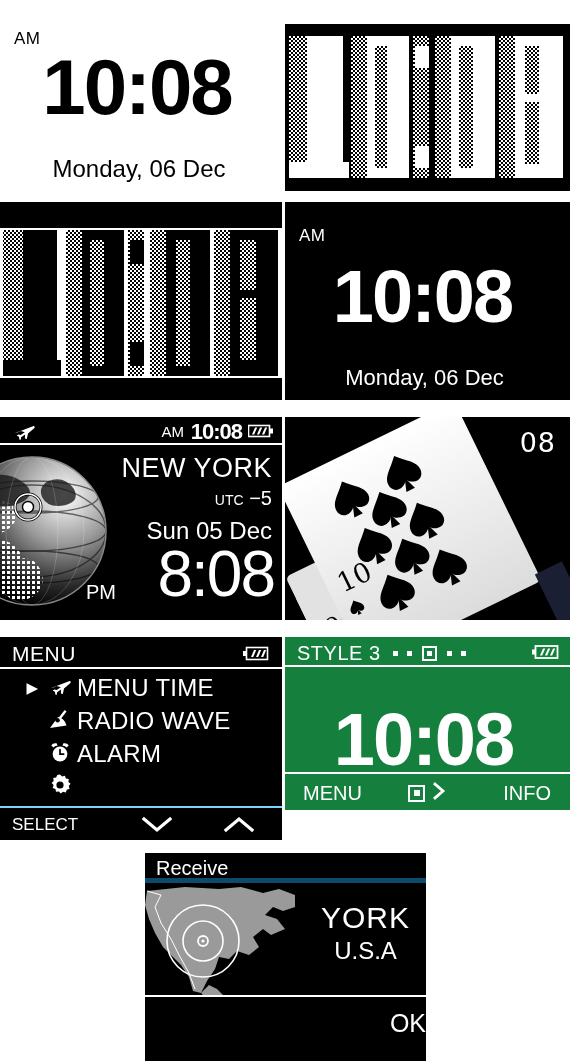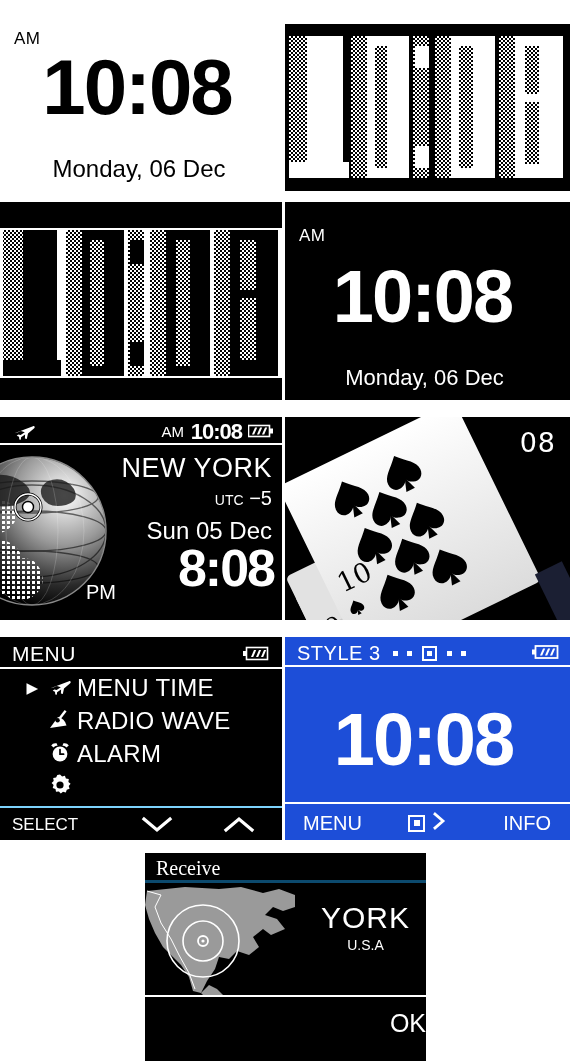--- a/index.html
+++ b/index.html
@@ -37,21 +37,21 @@
                  border-bottom:2px solid #fff;box-sizing:border-box;}
   #p5 .plane{position:absolute;left:12px;top:4px;}
   #p5 .sb-am{position:absolute;right:98px;top:6px;font-size:15px;}
   #p5 .sb-time{position:absolute;right:40px;top:2px;font-size:22px;font-weight:700;letter-spacing:-1px;}
   #p5 .batt{position:absolute;right:8px;top:7px;}
   #p5 .globe{position:absolute;left:-48px;top:34px;width:160px;height:160px;}
   #p5 .city{position:absolute;right:10px;top:36px;font-size:27px;letter-spacing:.5px;}
   #p5 .utc{position:absolute;right:10px;top:70px;font-size:20px;}
   #p5 .utc .sml{font-size:14px;}
   #p5 .wdate{position:absolute;right:10px;top:100px;font-size:24px;}
-  #p5 .wbig{position:absolute;right:8px;top:125px;font-size:52px;font-weight:700;letter-spacing:-2px;line-height:1;}
+  #p5 .wbig{position:absolute;right:8px;top:125px;font-size:64px;font-weight:400;letter-spacing:-2px;line-height:1;}
   #p5 .wpm{position:absolute;left:86px;top:164px;font-size:20px;}
 
   
   #p6{left:285px;top:417px;width:285px;height:203px;background:#000;}
   #p6 .num{position:absolute;right:14px;top:10px;font-size:27px;color:#fff;
            font-family:"DejaVu Sans",sans-serif;letter-spacing:1px;}
 
   
   #p7{left:0;top:637px;width:282px;height:203px;background:#000;color:#fff;}
   #p7 .hdr{position:absolute;left:0;top:0;width:100%;height:32px;
@@ -63,21 +63,21 @@
   #p7 .cursor{width:38px;text-align:right;padding-right:5px;font-size:15px;}
   #p7 .mic{width:34px;text-align:center;}
   #p7 .lbl{font-size:24px;letter-spacing:.3px;}
   #p7 .ftr{position:absolute;left:0;bottom:0;width:100%;height:34px;
            border-top:2px solid #7dd3fc;box-sizing:border-box;}
   #p7 .ftr .sel{position:absolute;left:12px;top:7px;font-size:17px;}
   #p7 .ftr .dn{position:absolute;left:140px;top:4px;}
   #p7 .ftr .up{position:absolute;right:26px;top:4px;}
 
   
-  #p8{left:285px;top:637px;width:285px;height:203px;background:#1d4ed8;color:#fff;}
+  #p8{left:285px;top:637px;width:285px;height:173px;background:#15803d;color:#fff;}
   #p8 .hdr{position:absolute;left:0;top:0;width:100%;height:30px;
            border-bottom:2px solid #fff;box-sizing:border-box;}
   #p8 .hdr .t{position:absolute;left:12px;top:5px;font-size:20px;letter-spacing:.5px;}
   #p8 .dots{position:absolute;left:108px;top:9px;display:flex;align-items:center;gap:9px;}
   #p8 .dot{width:5px;height:5px;background:#fff;}
   #p8 .dotsel{width:15px;height:15px;border:2px solid #fff;box-sizing:border-box;
               display:flex;align-items:center;justify-content:center;margin:0 1px;}
   #p8 .dotsel i{width:5px;height:5px;background:#fff;display:block;}
   #p8 .hdr .b{position:absolute;right:9px;top:7px;}
   #p8 .big{position:absolute;left:0;right:8px;top:66px;text-align:center;
@@ -87,27 +87,27 @@
   #p8 .ftr .m{position:absolute;left:18px;top:8px;font-size:20px;}
   #p8 .ftr .c{position:absolute;left:123px;top:7px;display:flex;align-items:center;gap:7px;}
   #p8 .ftr .c .sq{width:17px;height:17px;border:2px solid #fff;box-sizing:border-box;
                   display:flex;align-items:center;justify-content:center;}
   #p8 .ftr .c .sq i{width:6px;height:6px;background:#fff;display:block;}
   #p8 .ftr .i{position:absolute;right:19px;top:8px;font-size:20px;}
 
   
   #p9{left:145px;top:853px;width:281px;height:208px;background:#000;color:#fff;}
   #p9 .hdr{position:absolute;left:0;top:0;width:100%;height:30px;
-           border-bottom:3px solid #0c4a6e;box-sizing:border-box;font-family:Liberation Serif, serif;}
+           border-bottom:5px solid #0c4a6e;box-sizing:border-box;}
   #p9 .hdr .t{position:absolute;left:11px;top:4px;font-size:20px;}
   #p9 .body{position:absolute;left:0;top:32px;width:100%;height:110px;}
   #p9 .map{position:absolute;left:0;top:0;width:152px;height:110px;}
   #p9 .sig{position:absolute;right:16px;top:16px;text-align:center;}
   #p9 .sig .n{font-size:30px;letter-spacing:1px;}
-  #p9 .sig .c{font-size:14px;margin-top:2px;}
+  #p9 .sig .c{font-size:24px;margin-top:2px;}
   #p9 .ftr{position:absolute;left:0;bottom:0;width:100%;height:66px;
            border-top:2px solid #fff;box-sizing:border-box;}
   #p9 .ftr .ok{position:absolute;left:0;right:0;top:12px;text-align:right;font-size:25px;}
 </style>
 </head>
 <body>
 
 <div class="panel" id="p1">
   <div class="ampm">AM</div>
   <div class="big">10:08</div>

